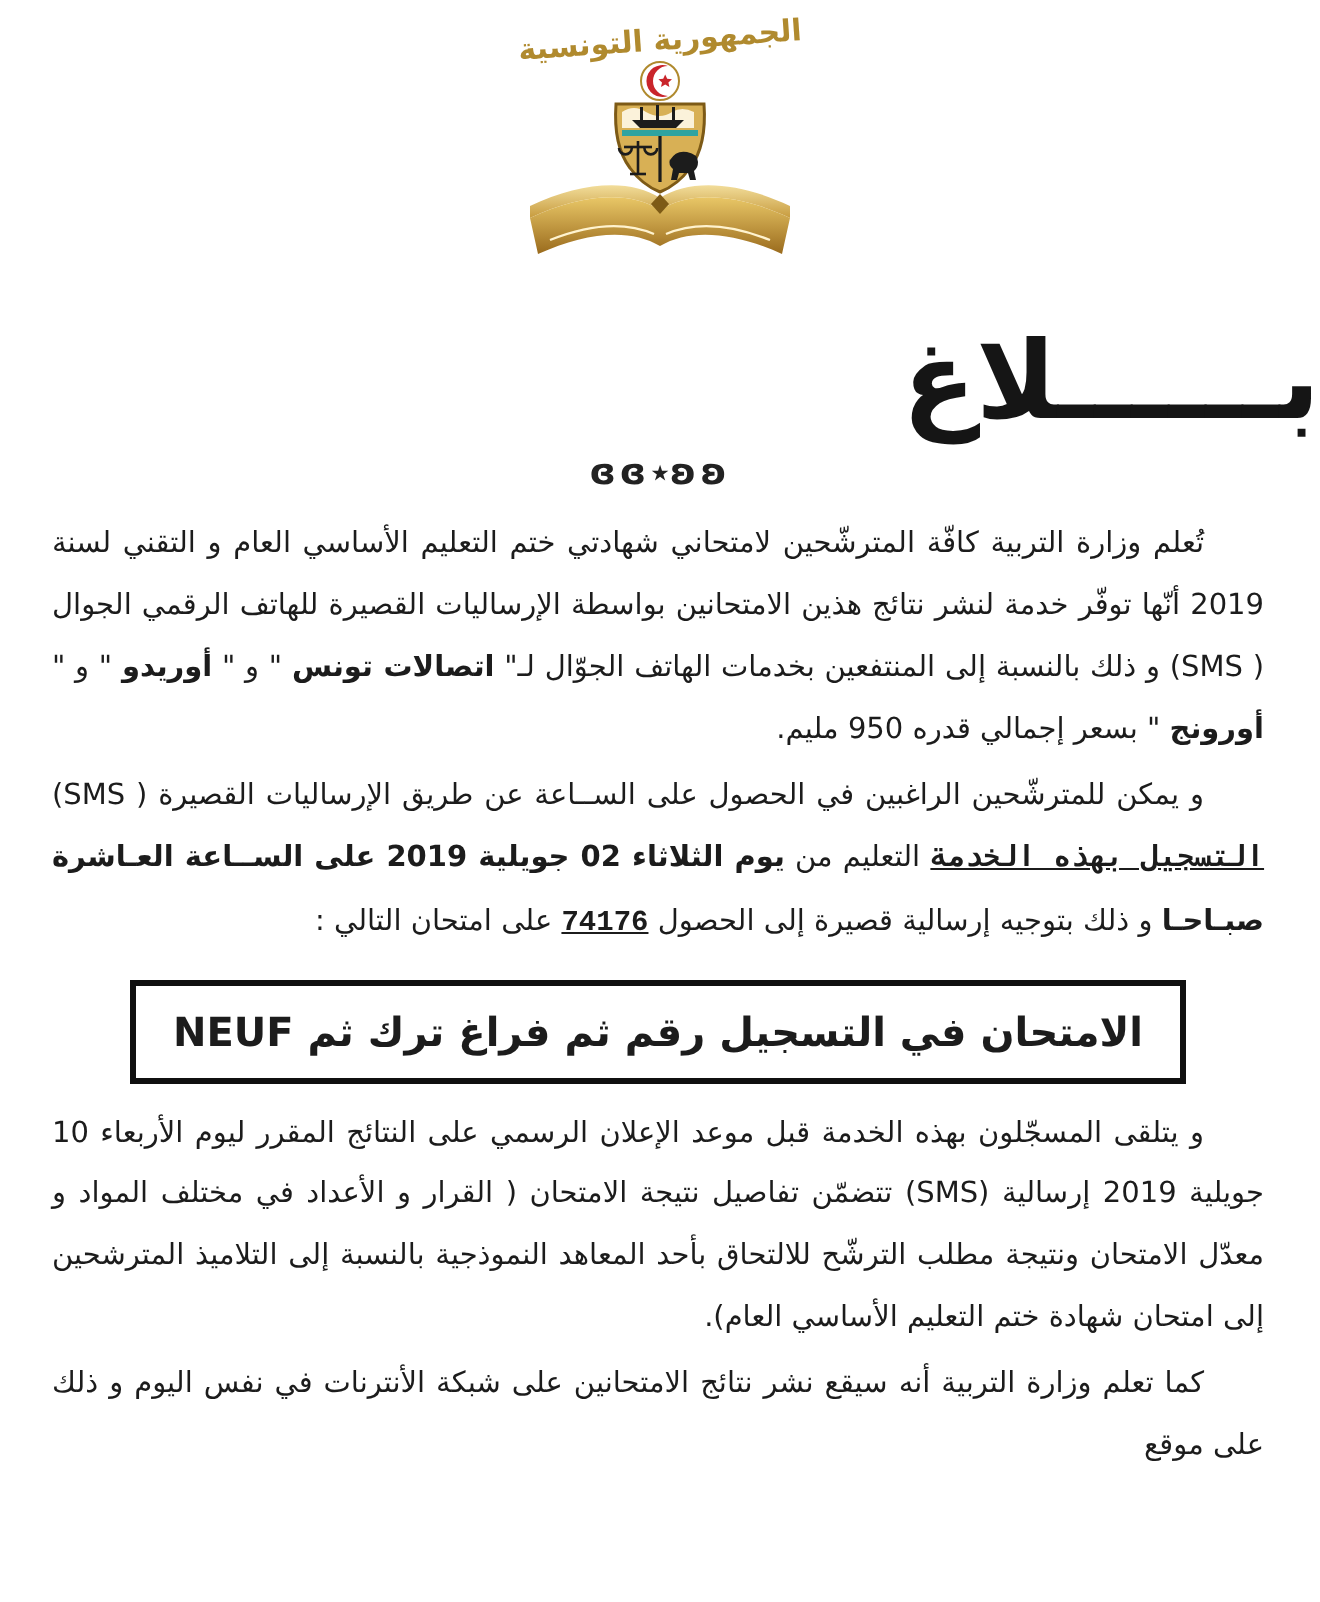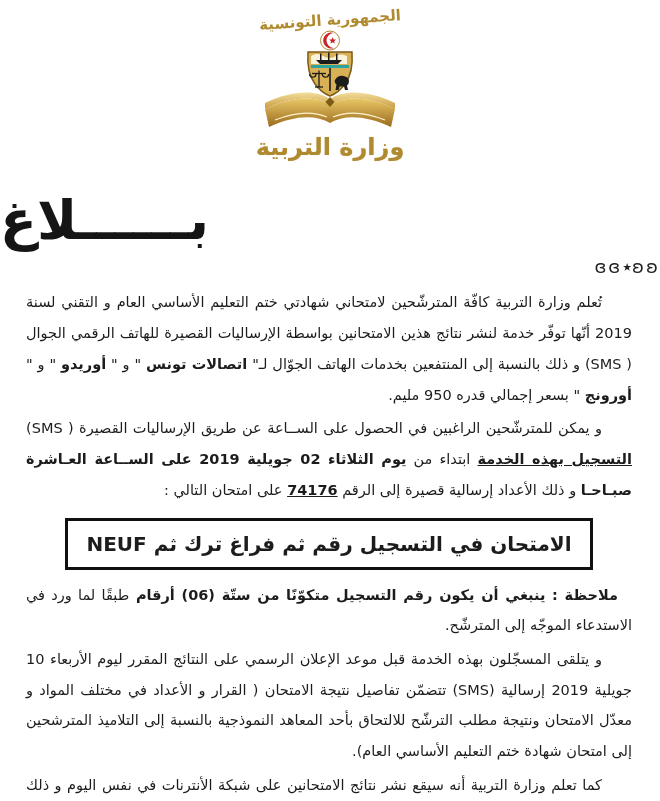--- a/index.html
+++ b/index.html
@@ -15,32 +15,32 @@
   .republic{
     display:inline-block;color:var(--gold);font-size:15px;font-weight:bold;
     transform:rotate(-4deg);letter-spacing:1px;direction:rtl;
   }
   .emblem{line-height:0;margin-top:0;}
   .ministry{
     color:var(--gold);font-size:24px;font-weight:bold;direction:rtl;margin-top:2px;
     text-shadow:0 0 1px rgba(150,110,40,.45);
   }
   .title{
-    direction:rtl;text-align:left;font-size:54px;font-weight:bold;
+    direction:rtl;text-align:right;font-size:54px;font-weight:bold;
     margin:30px 0 0;line-height:1.1;color:#151515;
   }
-  .ornament{text-align:right;font-size:18px;font-weight:normal;letter-spacing:2px;margin-top:6px;color:#222;}
+  .ornament{text-align:center;font-size:18px;font-weight:bold;letter-spacing:2px;margin-top:6px;color:#222;}
   .docbody{
     direction:rtl;text-align:justify;padding:10px 28px 0 26px;
     font-size:14.5px;line-height:2.12;
   }
   .para{margin:0 0 3px;text-indent:30px;}
   .note{text-indent:14px;}
   .b{font-weight:bold;}
-  .u{text-decoration:underline;}
+  .u{text-decoration:underline;font-family:Liberation Mono, monospace;}
   .smsbox{
     direction:ltr;text-align:center;border:3px solid var(--border);
     width:506px;margin:12px auto 10px;padding:9px 8px;
     font-size:20px;font-weight:bold;line-height:1.4;background:#fff;
   }
 </style>
 </head>
 <body>
 
 <div class="page">
@@ -91,32 +91,30 @@
           <path d="M75,70 C60,60 35,62 10,74 L10,80 C35,68 60,66 75,76 Z" fill="url(#bg2)"></path>
           <path d="M75,70 C90,60 115,62 140,74 L140,80 C115,68 90,66 75,76 Z" fill="url(#bg2)"></path>
           <path d="M75,76 C60,66 35,68 10,80 L14,98 C38,87 60,85 75,94 Z" fill="url(#bg1)"></path>
           <path d="M75,76 C90,66 115,68 140,80 L136,98 C112,87 90,85 75,94 Z" fill="url(#bg1)"></path>
           <path d="M72,88 C58,82 40,83 20,91" stroke="#fff3cf" stroke-width="1.2" fill="none"></path>
           <path d="M78,88 C92,82 110,83 130,91" stroke="#fff3cf" stroke-width="1.2" fill="none"></path>
           <path d="M75,68 L70.5,73 L75,78 L79.5,73 Z" fill="var(--goldDark)"></path>
         </g>
       </svg>
     </div>
-    <div class="ministry">وزارة التربية</div>
   </div>
 
   <h1 class="title">بــــــلاغ</h1>
   <div class="ornament">ɞɞ٭ʚʚ</div>
 
   <div class="docbody">
     <p class="para"><span>تُعلم وزارة التربية كافّة المترشّحين لامتحاني شهادتي ختم التعليم الأساسي العام و التقني لسنة 2019 أنّها توفّر خدمة لنشر نتائج هذين الامتحانين بواسطة الإرساليات القصيرة للهاتف الرقمي الجوال ( SMS) و ذلك بالنسبة إلى المنتفعين بخدمات الهاتف الجوّال لـ" </span><span class="b">اتصالات تونس</span><span> " و " </span><span class="b">أوريدو</span><span> " و " </span><span class="b">أورونج</span><span> " بسعر إجمالي قدره 950 مليم.</span></p>
-    <p class="para"><span>و يمكن للمترشّحين الراغبين في الحصول على الســاعة عن طريق الإرساليات القصيرة ( SMS) </span><span class="b u">التسجيل بهذه الخدمة</span><span> ابتداء من </span><span class="b">يوم الثلاثاء 02 جويلية 2019 على الســاعة العـاشرة صبـاحـا</span><span> و ذلك الأعداد إرسالية قصيرة إلى الرقم </span><span class="b u">74176</span><span> على امتحان التالي :</span></p>
+    <p class="para"><span>و يمكن للمترشّحين الراغبين في الحصول على الســاعة عن طريق الإرساليات القصيرة ( SMS) </span><span class="b u">التسجيل بهذه الخدمة</span><span> التعليم من </span><span class="b">يوم الثلاثاء 02 جويلية 2019 على الســاعة العـاشرة صبـاحـا</span><span> و ذلك بتوجيه إرسالية قصيرة إلى الحصول </span><span class="b u">74176</span><span> على امتحان التالي :</span></p>
 
     <div class="smsbox">
       <span dir="ltr">NEUF ثم‎ ترك‎ فراغ‎ ثم‎ رقم‎ التسجيل‎ في‎ الامتحان</span>
     </div>
 
-    <p class="para note"><span class="b">ملاحظة : </span><span class="b">ينبغي أن يكون رقم التسجيل متكوّنًا من ستّة (06) أرقام </span><span>طبقًا لما ورد في الاستدعاء الموجّه إلى المترشّح.</span></p>
     <p class="para"><span>و يتلقى المسجّلون بهذه الخدمة قبل موعد الإعلان الرسمي على النتائج المقرر ليوم الأربعاء 10 جويلية 2019 إرسالية (SMS) تتضمّن تفاصيل نتيجة الامتحان ( القرار و الأعداد في مختلف المواد و معدّل الامتحان ونتيجة مطلب الترشّح للالتحاق بأحد المعاهد النموذجية بالنسبة إلى التلاميذ المترشحين إلى امتحان شهادة ختم التعليم الأساسي العام).</span></p>
     <p class="para"><span>كما تعلم وزارة التربية أنه سيقع نشر نتائج الامتحانين على شبكة الأنترنات في نفس اليوم و ذلك على موقع </span></p>
   </div>
 
 </div>
 
 </body></html>

